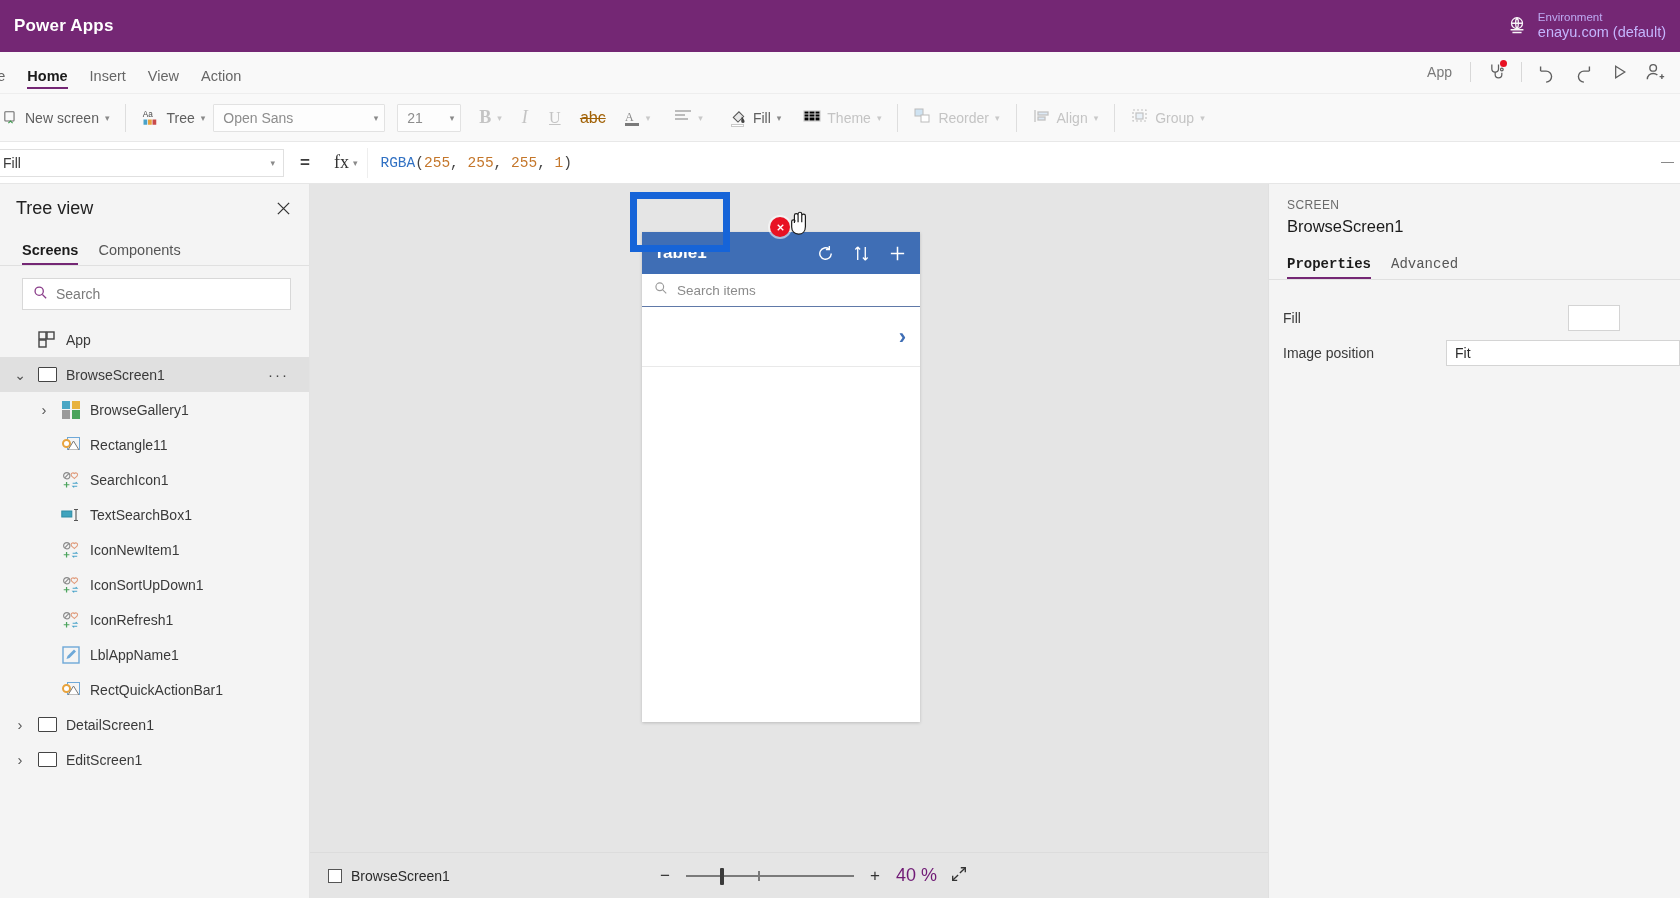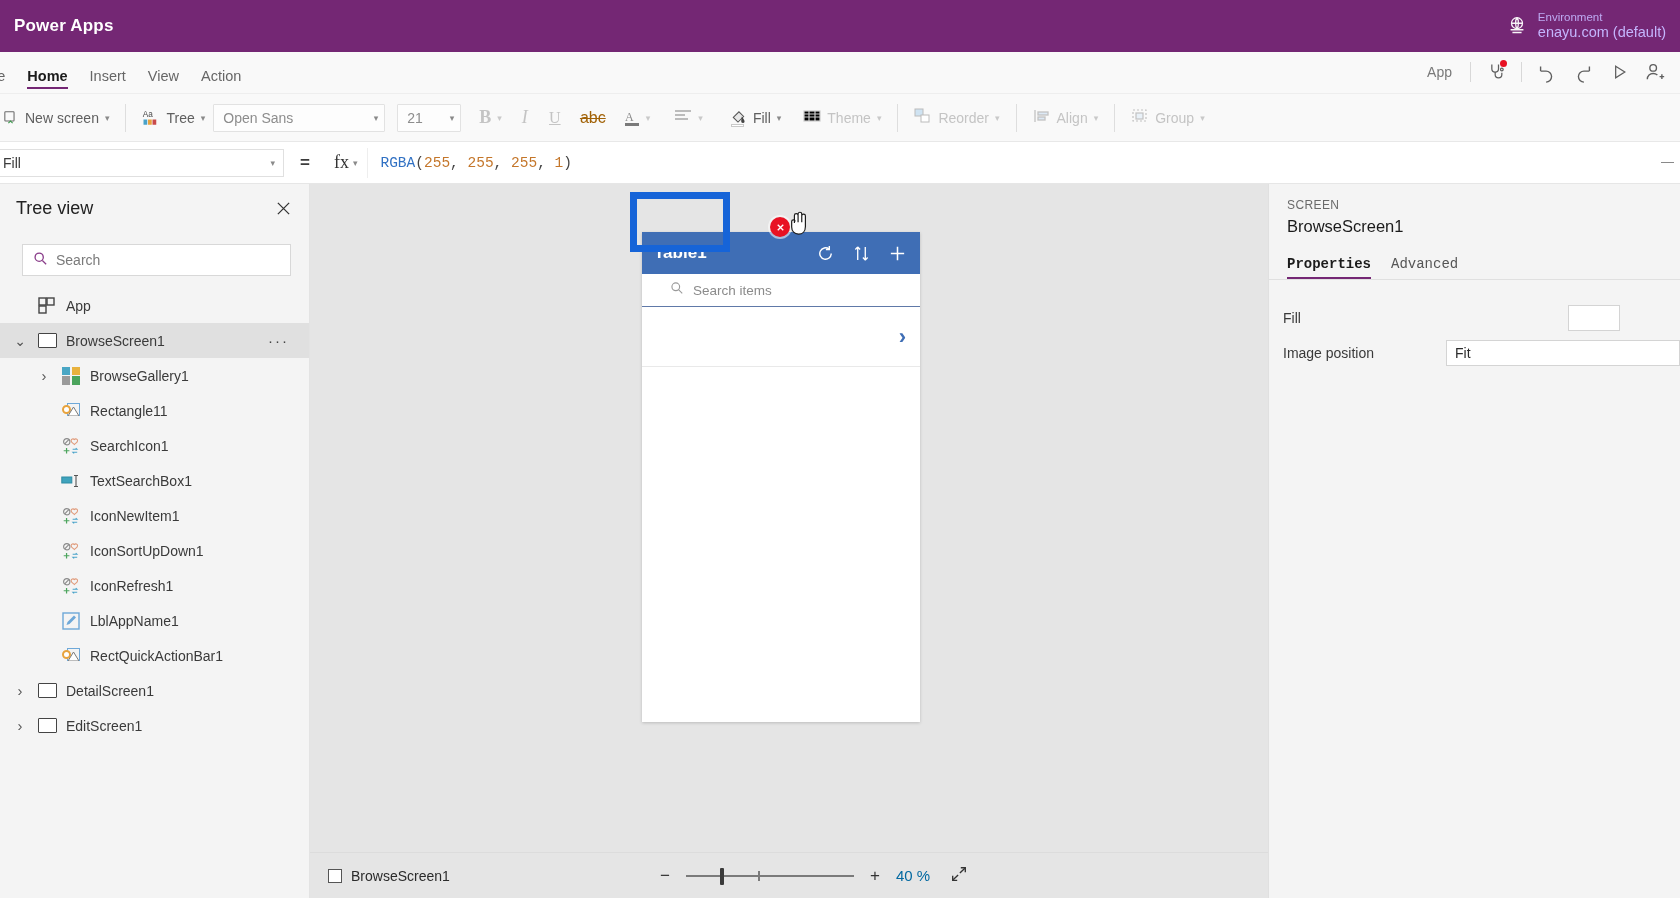--- a/index.html
+++ b/index.html
@@ -181,21 +181,21 @@
     background: #ffffff; box-shadow: 0 1px 3px rgba(0,0,0,.18);
   }
   .phone-header {
     height: 42px; background: #3f6eb5; display: flex; align-items: center; padding: 0 12px;
     position: relative;
   }
   .phone-title { color: #fff; font-size: 17px; font-weight: bold; }
   .ph-icons { position: absolute; right: 6px; top: 0; height: 42px; display: flex; align-items: center; gap: 2px; }
   .ph-icon { width: 34px; height: 34px; display: flex; align-items: center; justify-content: center; color: #fff; cursor: pointer; }
   .phone-search {
-    height: 33px; display: flex; align-items: center; gap: 9px; padding: 0 28px;
+    height: 33px; display: flex; align-items: center; gap: 9px; padding: 0 12px;
     border-bottom: 1.5px solid #6079a8; background: #fff;
   }
   .phone-search-ph { font-size: 13.5px; color: #8b8b8b; }
   .gallery-row {
     height: 60px; border-bottom: 1px solid #e9e9e9; display: flex; align-items: center;
     justify-content: flex-end; padding-right: 14px; background: #fff; cursor: pointer;
   }
   .gallery-chev { color: #3f6eb5; font-size: 22px; font-weight: bold; }
   .sel-box {
     position: absolute; left: 320px; top: 8px; width: 100px; height: 60px;
@@ -219,21 +219,21 @@
   .sb-label { font-size: 14px; color: #2b2b2b; }
   .sb-right {
     position: absolute; right: 300px; display: flex; align-items: center; gap: 12px;
   }
   .zoom-btn { font-size: 17px; color: #333; cursor: pointer; width: 18px; text-align: center; user-select: none; }
   .zoom-track { width: 168px; height: 2px; background: #7a7a7a; position: relative; cursor: pointer; }
   .zoom-tick { position: absolute; top: -4px; width: 1.5px; height: 10px; background: #7a7a7a; }
   .zoom-thumb {
     position: absolute; top: -7px; width: 4px; height: 17px; background: #3a3a3a; border-radius: 1px;
   }
-  .zoom-pct { font-size: 15px; color: #0369a1; min-width: 42px; }
+  .zoom-pct { font-size: 18px; color: #701a75; min-width: 42px; }
   .fit-btn { font-size: 16px; color: #333; cursor: pointer; }
 
   
   .proppane {
     width: 412px; flex: none; background: #f4f4f4; border-left: 1px solid #e0e0e0;
     display: flex; flex-direction: column;
   }
   .pp-head { padding: 14px 18px 0 18px; }
   .pp-kind { font-size: 12px; color: #6a6a6a; letter-spacing: .4px; }
   .pp-name { font-size: 16.5px; color: #1b1b1b; margin-top: 5px; }
@@ -457,20 +457,24 @@
   <div class="body">
 
     <div class="treeview">
       <div class="tv-head">
         <span class="tv-title">Tree view</span>
         <span class="tv-close">
           <svg viewBox="0 0 16 16" width="15" height="15" stroke="#333" stroke-width="1.4">
               <path d="M2 2l12 12M14 2L2 14"></path>
             </svg>
         </span>
+      </div>
+      <div class="tv-tabs">
+        <div class="tv-tab active">Screens</div>
+        <div class="tv-tab">Components</div>
       </div>
       <div class="tv-searchwrap">
         <div class="tv-search">
           <span>
             <svg viewBox="0 0 16 16" width="15" height="15" fill="none" stroke="#8a3d8a" stroke-width="1.4">
               <circle cx="6.6" cy="6.6" r="4.4"></circle>
                 <path d="M10 10.2L14 14.2"></path>
             </svg>
           </span>
           <input type="text" placeholder="Search" style="">

